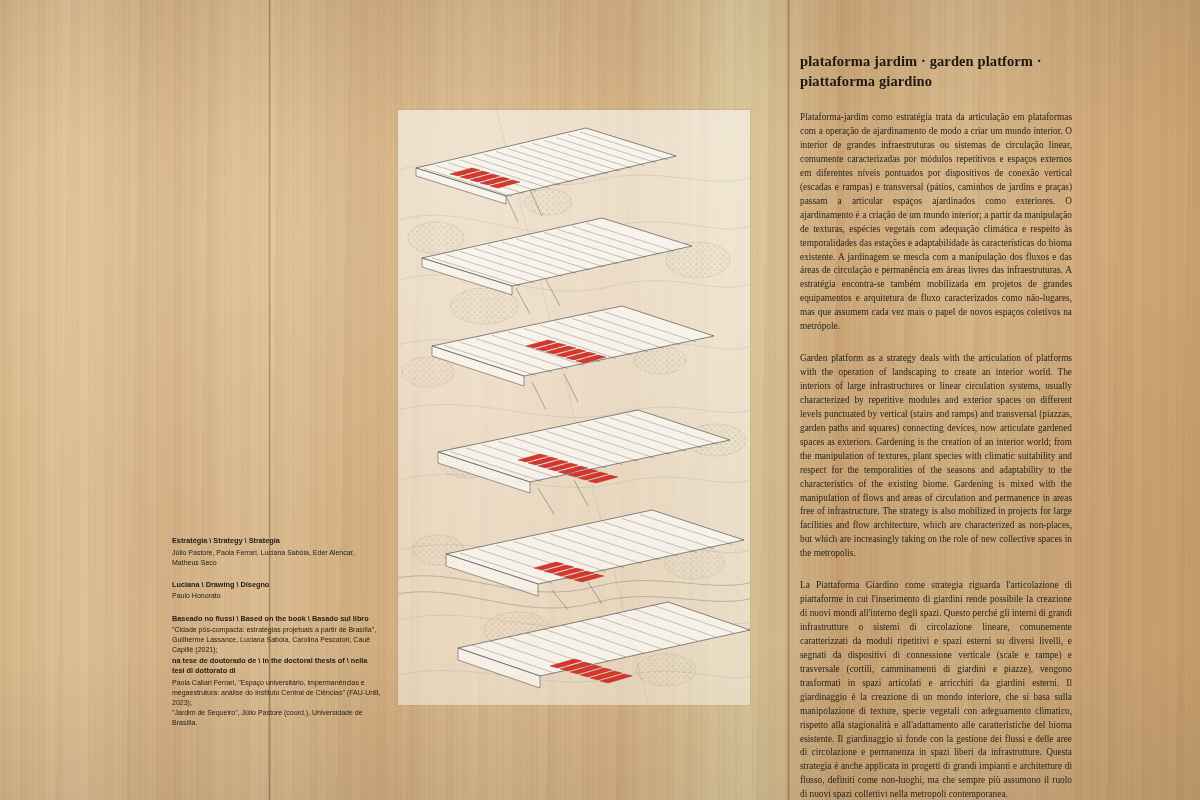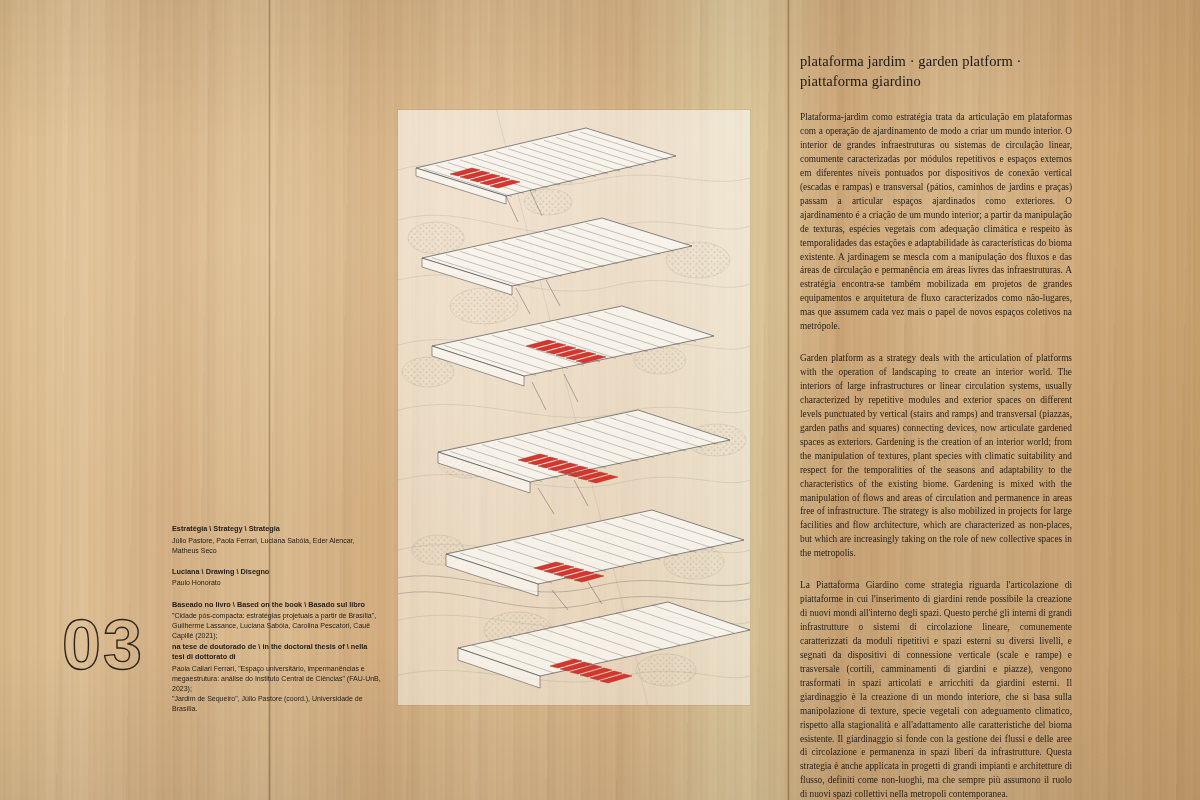--- a/index.html
+++ b/index.html
@@ -59,37 +59,37 @@
     overflow:hidden;
   }
   .drawing svg{position:absolute;left:0;top:0;}
 
   
   .textcol{
     position:absolute;left:800px;top:52px;width:272px;
   }
   .title{
     font-family:"Liberation Serif", serif;
-    font-weight:400;font-size:14.5px;line-height:1.35;
+    font-weight:700;font-size:14.5px;line-height:1.35;
     color:#1c1812;letter-spacing:.1px;margin:0 0 20px 0;
   }
   .para{
     font-family:"Liberation Serif", serif;
     font-size:9.3px;line-height:1.5;color:#241f18;
     text-align:justify;margin:0 0 18px 0;
     -webkit-hyphens:auto;hyphens:auto;
   }
 
   
   .credits{
     position:absolute;left:172px;top:524px;width:210px;
     font-family:"Liberation Sans", sans-serif;
     color:#201c16;
   }
-  .cr-h{font-size:7.3px;font-weight:700;line-height:1.45;margin:0 0 1px 0;}
+  .cr-h{font-size:7.3px;font-weight:700;line-height:1.45;margin:12px 0 1px 0;}
   .cr-b{font-size:7px;line-height:1.45;margin:0 0 11px 0;font-weight:400;}
   .cr-b.tight{margin-bottom:0;}
   .cr-h.sub{margin-top:0;}
 
   
   .num{
     position:absolute;left:62px;top:610px;
     font-family:"Liberation Sans", sans-serif;
     font-size:70px;font-weight:700;letter-spacing:2px;
     color:transparent;
@@ -338,24 +338,23 @@
     <p class="para">La Piattaforma Giardino come strategia riguarda l'articolazione di piattaforme in cui l'inserimento di giardini rende possibile la creazione di nuovi mondi all'interno degli spazi. Questo perché gli interni di grandi infrastrutture o sistemi di circolazione lineare, comunemente caratterizzati da moduli ripetitivi e spazi esterni su diversi livelli, e segnati da dispositivi di connessione verticale (scale e rampe) e trasversale (cortili, camminamenti di giardini e piazze), vengono trasformati in spazi articolati e arricchiti da giardini esterni. Il giardinaggio è la creazione di un mondo interiore, che si basa sulla manipolazione di texture, specie vegetali con adeguamento climatico, rispetto alla stagionalità e all'adattamento alle caratteristiche del bioma esistente. Il giardinaggio si fonde con la gestione dei flussi e delle aree di circolazione e permanenza in spazi liberi da infrastrutture. Questa strategia è anche applicata in progetti di grandi impianti e architetture di flusso, definiti come non-luoghi, ma che sempre più assumono il ruolo di nuovi spazi collettivi nella metropoli contemporanea.</p>
   </div>
 
   <div class="credits">
     <p class="cr-h">Estratégia \ Strategy \ Strategia</p>
     <p class="cr-b">Júlio Pastore, Paola Ferrari, Luciana Sabóia, Eder Alencar, Matheus Seco</p>
 
     <p class="cr-h">Luciana \ Drawing \ Disegno</p>
     <p class="cr-b">Paulo Honorato</p>
 
-    <p class="cr-h">Baseado no livro \ Based on the book \ Basado sul libro</p>
+    <p class="cr-h">Baseado no flussi \ Based on the book \ Basado sul libro</p>
     <p class="cr-b tight">"Cidade pós-compacta: estratégias projetuais a partir de Brasília", Guilherme Lassance, Luciana Sabóia, Carolina Pescatori, Cauê Capillé (2021);</p>
 
     <p class="cr-h sub">na tese de doutorado de \ in the doctoral thesis of \ nella tesi di dottorato di</p>
     <p class="cr-b tight">Paola Caliari Ferrari, "Espaço universitário, impermanências e megaestrutura: análise do Instituto Central de Ciências" (FAU-UnB, 2023);</p>
 
     <p class="cr-b">"Jardim de Sequeiro", Júlio Pastore (coord.), Universidade de Brasília.</p>
   </div>
 
-  <div class="num">03</div>
 
 </div>
 
 </body></html>

